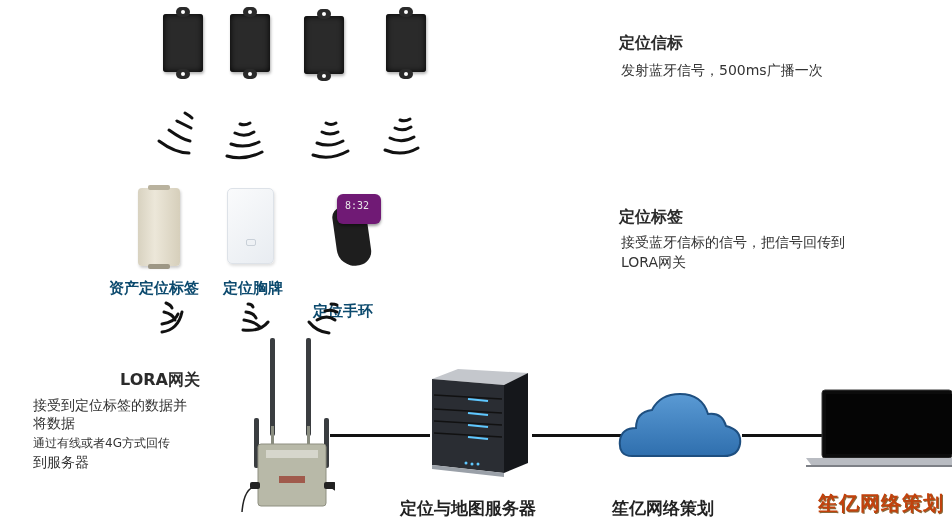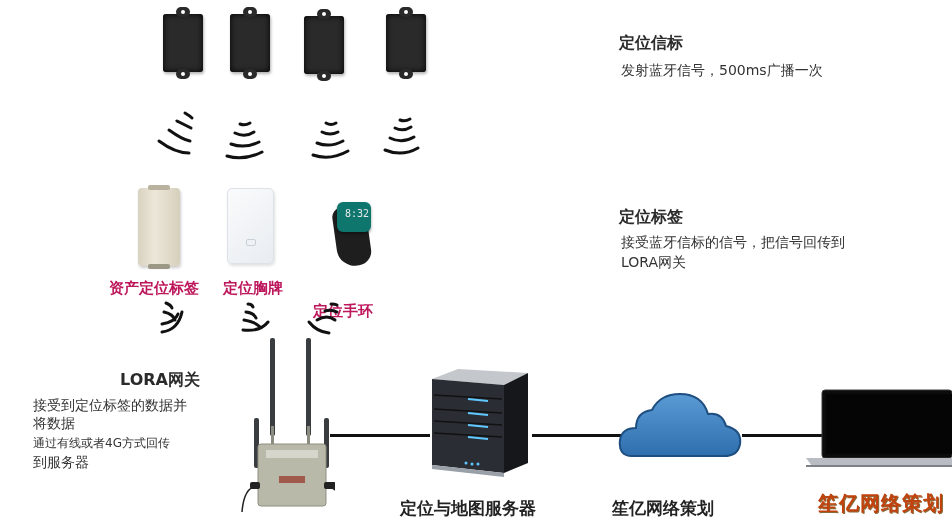--- a/index.html
+++ b/index.html
@@ -1,20 +1,20 @@
 <!DOCTYPE html>
 <html><head>
 <meta charset="utf-8">
 <style>
   html,body{margin:0;padding:0;background:#ffffff;}
   body{width:952px;height:523px;position:relative;overflow:hidden;font-family:"DejaVu Sans","Liberation Sans",sans-serif;color:#222;}
   .abs{position:absolute;}
   .title{font-weight:bold;font-size:16px;color:#2b2b2b;white-space:nowrap;}
   .desc{font-size:14px;color:#333;line-height:19px;}
-  .label{font-weight:bold;font-size:15px;color:#be185d;white-space:nowrap;}
+  .label{font-weight:bold;font-size:15px;color:#0c4a6e;white-space:nowrap;}
   .big-label{font-weight:bold;font-size:17px;color:#222;white-space:nowrap;}
   .beacon{width:40px;height:58px;background:#2a2a2a;border-radius:3px;box-shadow:inset 0 0 6px #000,1px 2px 3px rgba(0,0,0,.3);}
   .beacon .ear{position:absolute;left:13px;width:14px;height:10px;background:#2a2a2a;border-radius:7px 7px 7px 7px;}
   .beacon .ear::after{content:"";position:absolute;left:5px;top:3px;width:4px;height:4px;background:#fff;border-radius:50%;}
   .line{background:#111;height:3px;}
   .wm{font-weight:bold;font-size:20px;color:#c2410c;letter-spacing:1px;text-shadow:1px 1px 0 #8a6a3b;white-space:nowrap;}
 </style>
 </head>
 <body>
 
@@ -73,21 +73,21 @@
 
 <div class="abs" style="left:138px;top:188px;width:42px;height:78px;background:linear-gradient(90deg,#d8d2c0,#ece7d9 40%,#d6cfbb);border-radius:4px;box-shadow:1px 2px 3px rgba(0,0,0,.2);">
   <div style="position:absolute;left:10px;top:-3px;width:22px;height:5px;background:#b9b29e;border-radius:2px"></div>
   <div style="position:absolute;left:10px;bottom:-3px;width:22px;height:5px;background:#9d9785;border-radius:2px"></div>
 </div>
 <div class="abs" style="left:227px;top:188px;width:45px;height:74px;background:linear-gradient(135deg,#fafbfc,#e8ecf1);border:1px solid #dde2e8;border-radius:5px;box-shadow:1px 2px 3px rgba(0,0,0,.12);">
   <div style="position:absolute;left:18px;top:50px;width:8px;height:5px;border:1px solid #c9d0d8;border-radius:2px"></div>
 </div>
 <div class="abs" style="left:327px;top:186px;width:50px;height:82px;">
   <div style="position:absolute;left:8px;top:20px;width:34px;height:60px;background:#1e1e1e;border-radius:10px 10px 14px 18px;transform:rotate(-8deg)"></div>
-  <div style="position:absolute;left:10px;top:16px;width:34px;height:30px;background:#0f766e;border-radius:6px;box-shadow:0 2px 3px rgba(0,0,0,.4)">
+  <div style="position:absolute;left:10px;top:8px;width:44px;height:30px;background:#701a75;border-radius:6px;box-shadow:0 2px 3px rgba(0,0,0,.4)">
     <div style="position:absolute;left:8px;top:6px;color:#e8e8e8;font-size:10px;font-family:'DejaVu Sans Mono',monospace">8:32</div>
   </div>
 </div>
 
 <div class="abs label" style="left:109px;top:279px;">资产定位标签</div>
 <div class="abs label" style="left:223px;top:279px;text-align:center;">定位胸牌</div>
 <div class="abs label" style="left:313px;top:279px;margin-top:23px;">定位手环</div>
 
 <svg class="abs" style="left:158px;top:300px" width="30" height="35" viewBox="0 0 30 35">
   <g fill="none" stroke="#111" stroke-width="3" stroke-linecap="round">

